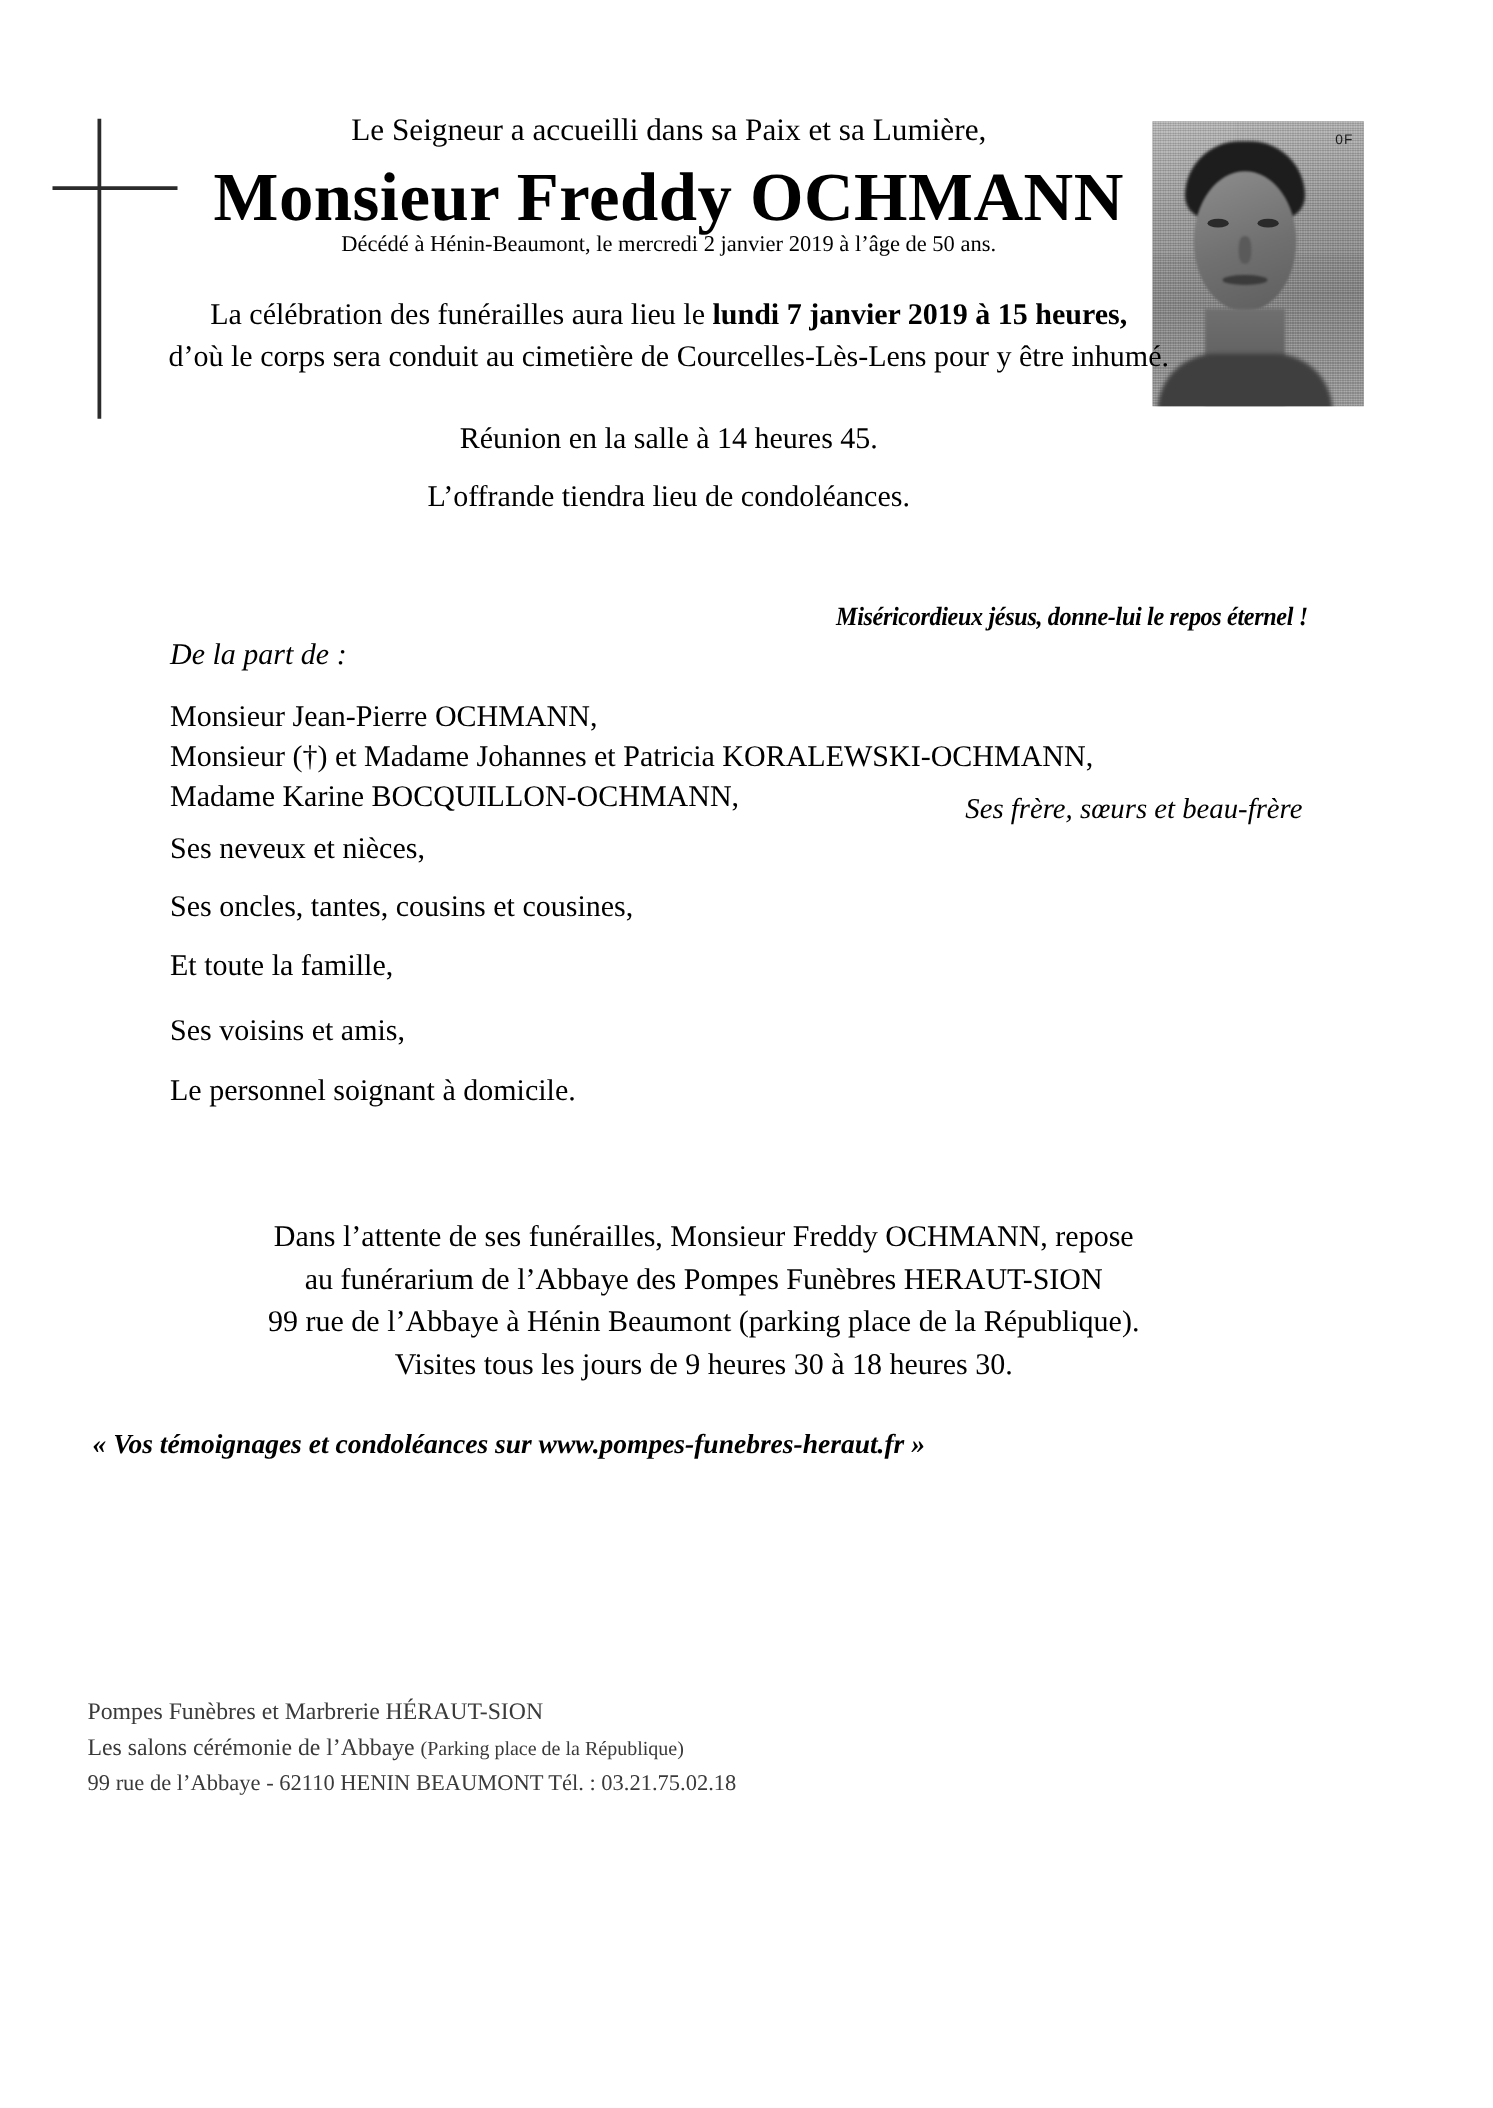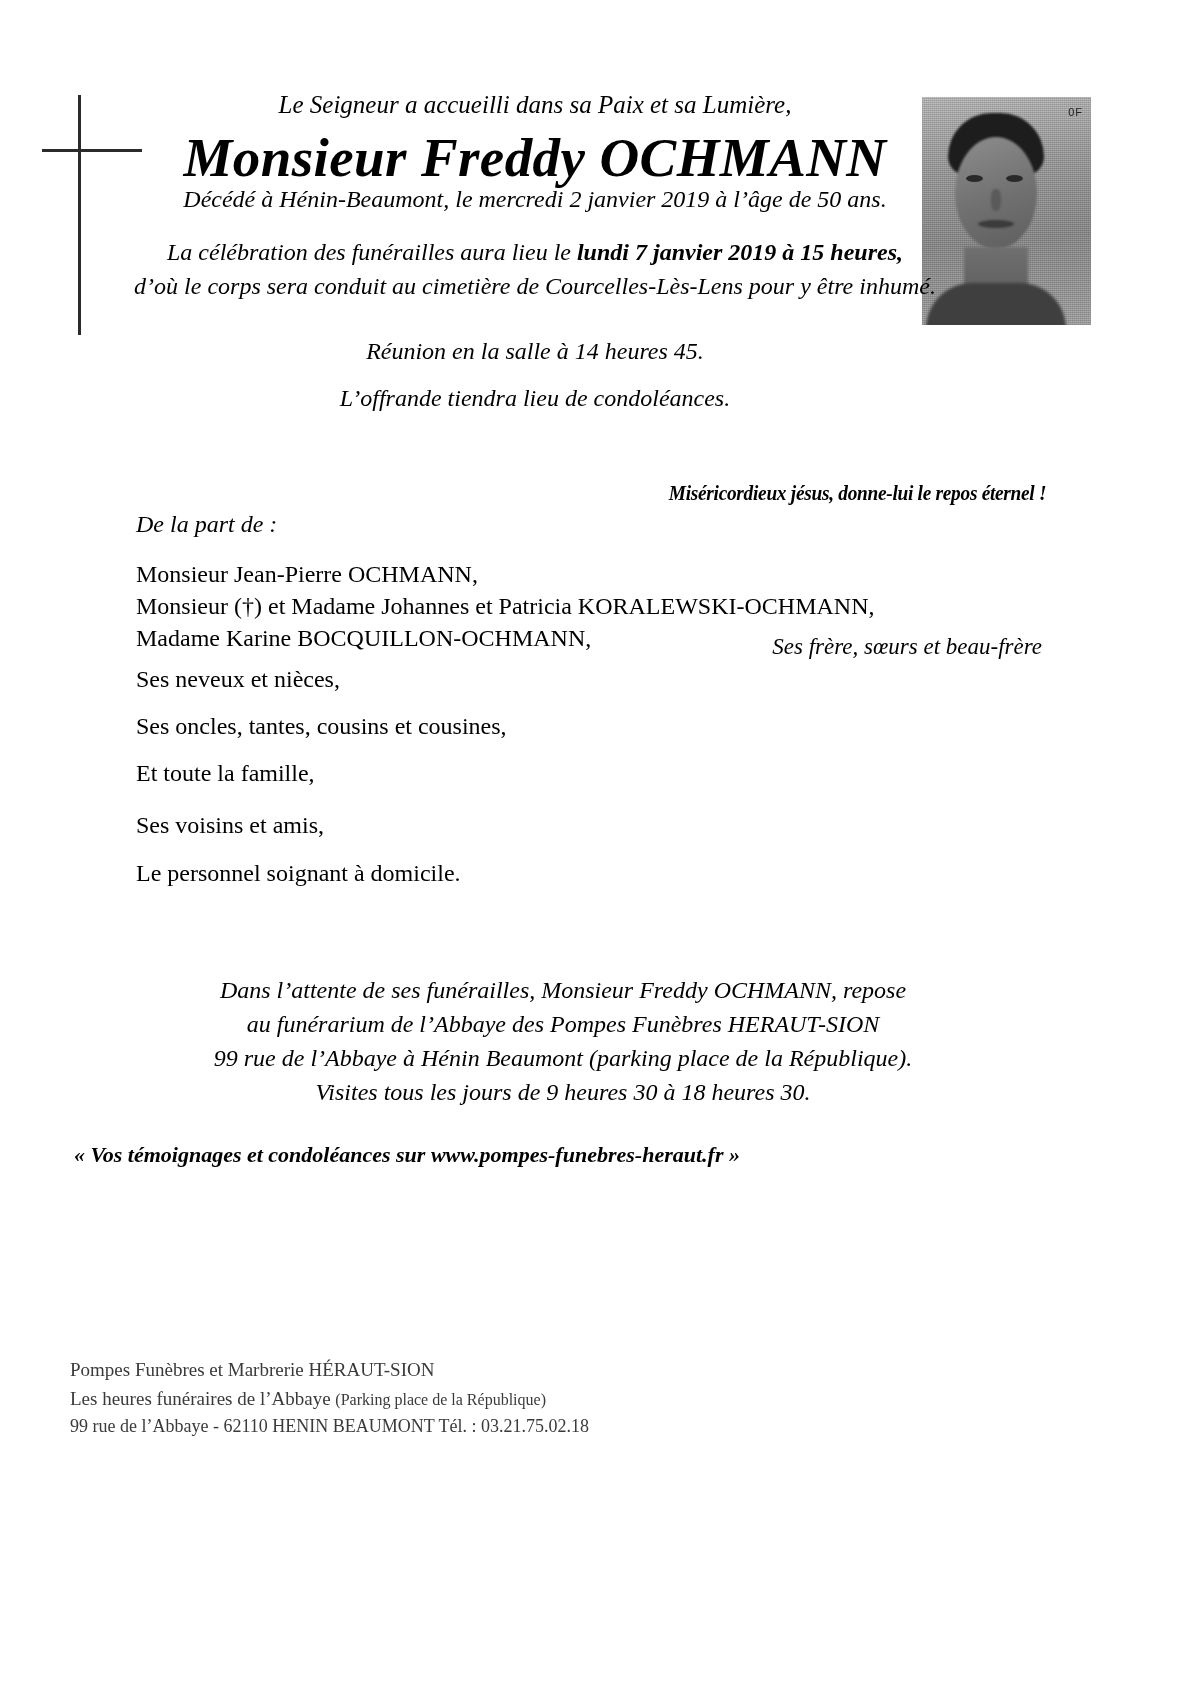--- a/index.html
+++ b/index.html
@@ -128,34 +128,33 @@
     color: #1c1c1c;
     letter-spacing: 1px;
   }
 
   
   .center-block {
     position: absolute;
     left: 0;
     width: 1070px;
     text-align: center;
-    font-style: italic;
   }
   .lead {
     font-size: 25px;
     line-height: 1.32;
   }
   .deceased-name {
     font-size: 55px;
     font-weight: bold;
     letter-spacing: 0.4px;
     line-height: 1.18;
   }
   .sub {
-    font-size: 24px;
+    font-size: 18px;
     line-height: 1.35;
   }
   .para {
     font-size: 24px;
     line-height: 1.42;
   }
   .para b { font-weight: bold; }
 
   .prayer {
     position: absolute;
@@ -271,17 +270,17 @@
     <div>Dans l’attente de ses funérailles, Monsieur Freddy OCHMANN, repose</div>
     <div>au funérarium de l’Abbaye des Pompes Funèbres HERAUT-SION</div>
     <div>99 rue de l’Abbaye à Hénin Beaumont (parking place de la République).</div>
     <div>Visites tous les jours de 9 heures 30 à 18 heures 30.</div>
   </div>
 
   <div class="website" style="top:1142px;">« Vos témoignages et condoléances sur www.pompes-funebres-heraut.fr »</div>
 
   <div class="footer" style="top:1356px;">
     <div class="f1">Pompes Funèbres et Marbrerie HÉRAUT-SION</div>
-    <div class="f2"><span>Les heures funéraires de l’Abbaye </span><span class="small">(Parking place de la République)</span></div>
+    <div class="f2"><span>Les salons cérémonie de l’Abbaye </span><span class="small">(Parking place de la République)</span></div>
     <div class="f3">99 rue de l’Abbaye - 62110 HENIN BEAUMONT Tél. : 03.21.75.02.18</div>
   </div>
 
 </div>
 
 </body></html>

